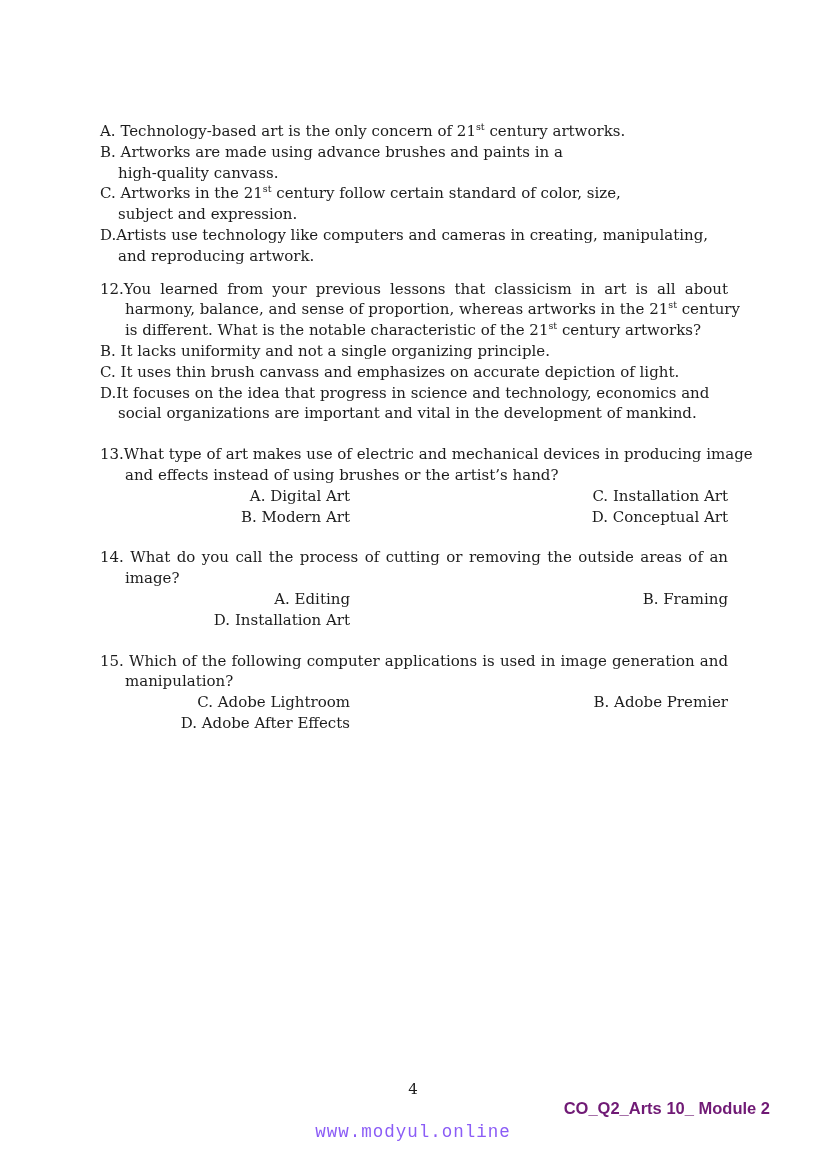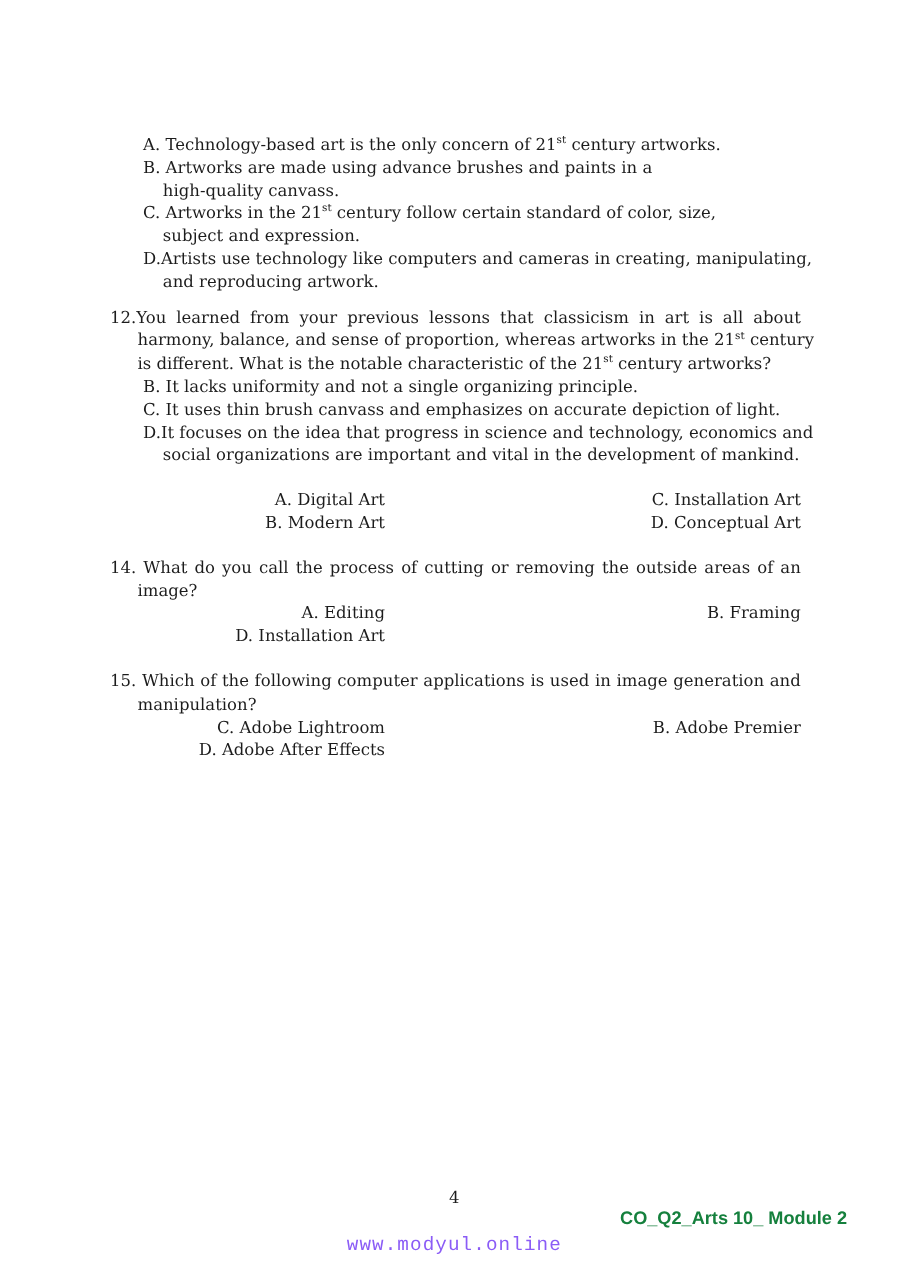--- a/index.html
+++ b/index.html
@@ -12,34 +12,34 @@
     font-size:15px;line-height:20.8px;
   }
   .q{margin-bottom:20px;}
   .q-11{margin-bottom:12px;}
   .stem{padding-left:25px;}
   .ln{white-space:nowrap;}
   .ln1{text-indent:-25px;}
   .just{text-align:justify;text-align-last:justify;}
   sup{font-size:9.5px;line-height:0;vertical-align:super;letter-spacing:0;}
   b{font-weight:bold;}
-  .opts{margin-left:30px;}
+  .opts{}
   .opt{padding-left:18px;}
   .ol{white-space:nowrap;}
   .ol1{text-indent:-18px;}
   .opts2{margin-left:30px;display:grid;grid-template-columns:220px auto;text-align:right;}
   .opts2 .opt{padding-left:0;}
   .footer-pagenum{
     position:absolute;top:1080px;left:0;right:0;text-align:center;
     font-size:15px;color:#1c1c1c;
   }
   .footer-module{
     position:absolute;top:1099px;right:56px;
     font-family:"Liberation Sans", sans-serif;font-weight:bold;
-    font-size:16.5px;color:#15803d;
+    font-size:16.5px;color:#701a75;
   }
   .watermark{
     position:absolute;top:1122px;left:0;right:0;text-align:center;
     font-family:Liberation Mono, monospace;font-size:17.5px;
     color:#8b5cf6;letter-spacing:1px;
   }
 </style>
 </head>
 <body>
 
@@ -79,20 +79,24 @@
         <div class="ol ol1"><span>C.</span><span> It uses thin brush canvass and emphasizes on accurate depiction of light.</span></div>
       </div>
       <div class="opt">
         <div class="ol ol1"><span>D.</span><span>It focuses on the idea that progress in science and technology, economics and</span></div>
         <div class="ol">social organizations are important and vital in the development of mankind.</div>
       </div>
     </div>
   </section>
 
   <section class="q">
+    <div class="stem">
+      <div class="ln ln1 just"><span>13.</span><span>What type of art makes use of electric and mechanical devices in producing image</span></div>
+      <div class="ln">and effects instead of using brushes or the artist’s hand?</div>
+    </div>
     <div class="opts2">
       <div class="opt">
           <div class="ol"><span>A.</span><span> Digital Art</span></div>
         </div>
       <div class="opt">
           <div class="ol"><span>C.</span><span> Installation Art</span></div>
         </div>
       <div class="opt">
           <div class="ol"><span>B.</span><span> Modern Art</span></div>
         </div>

